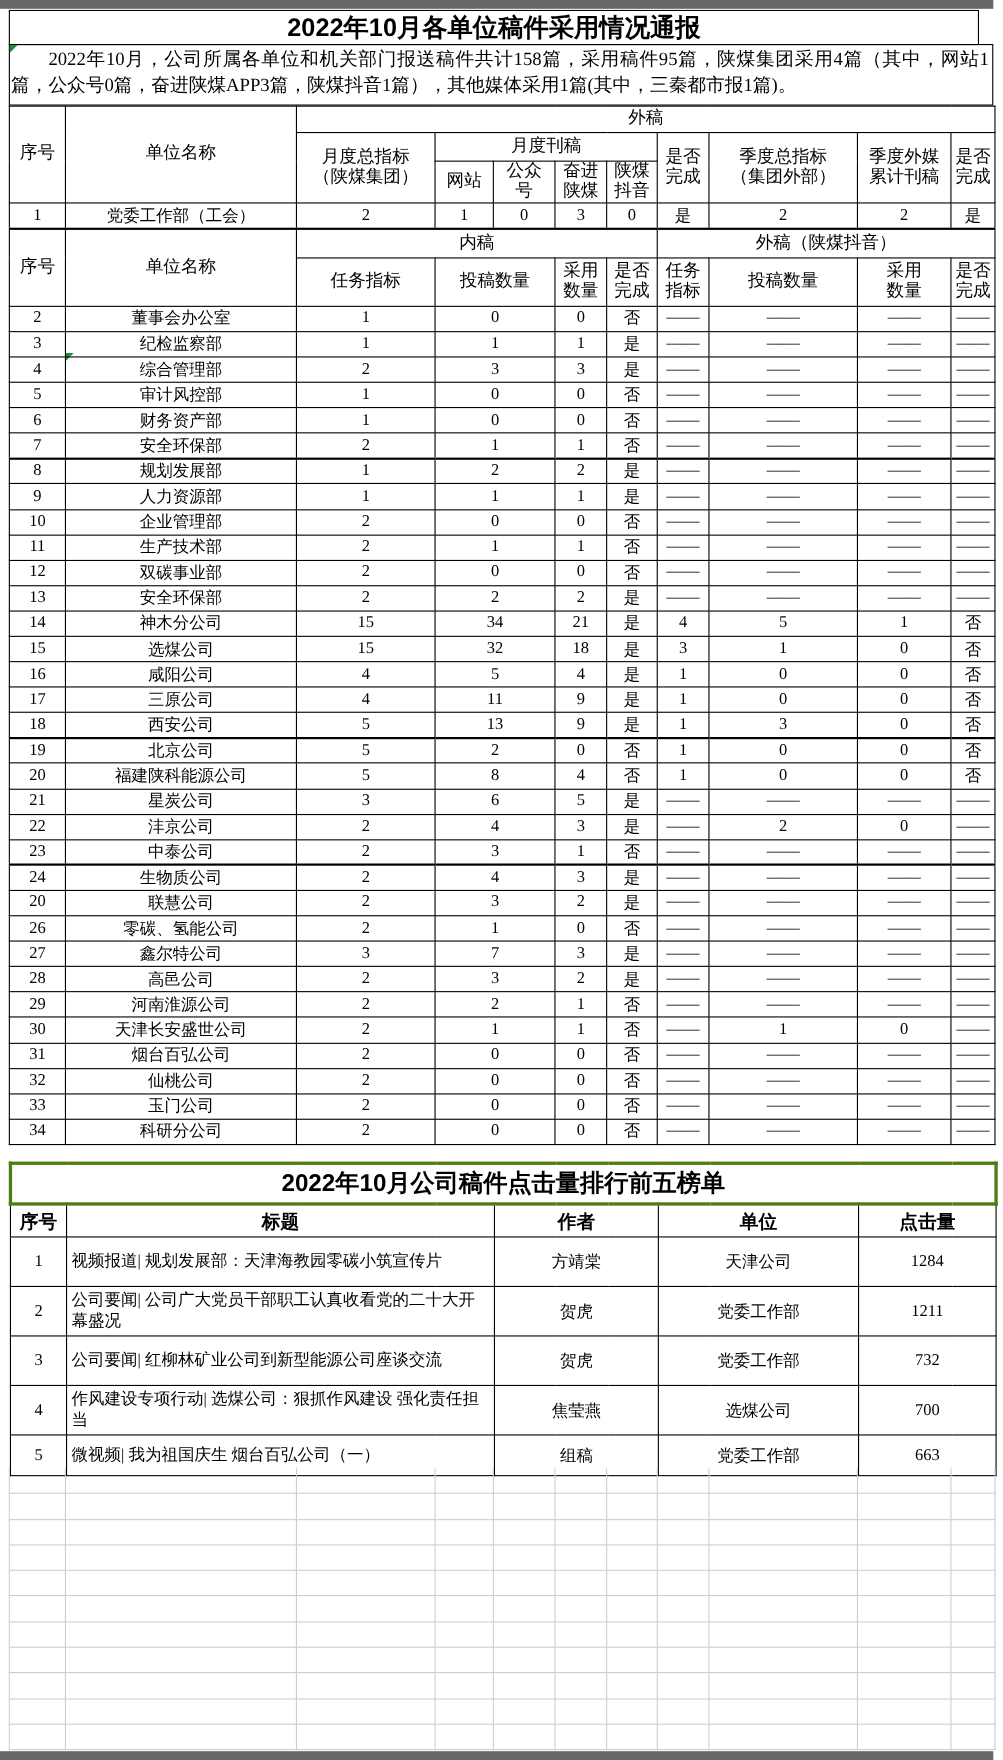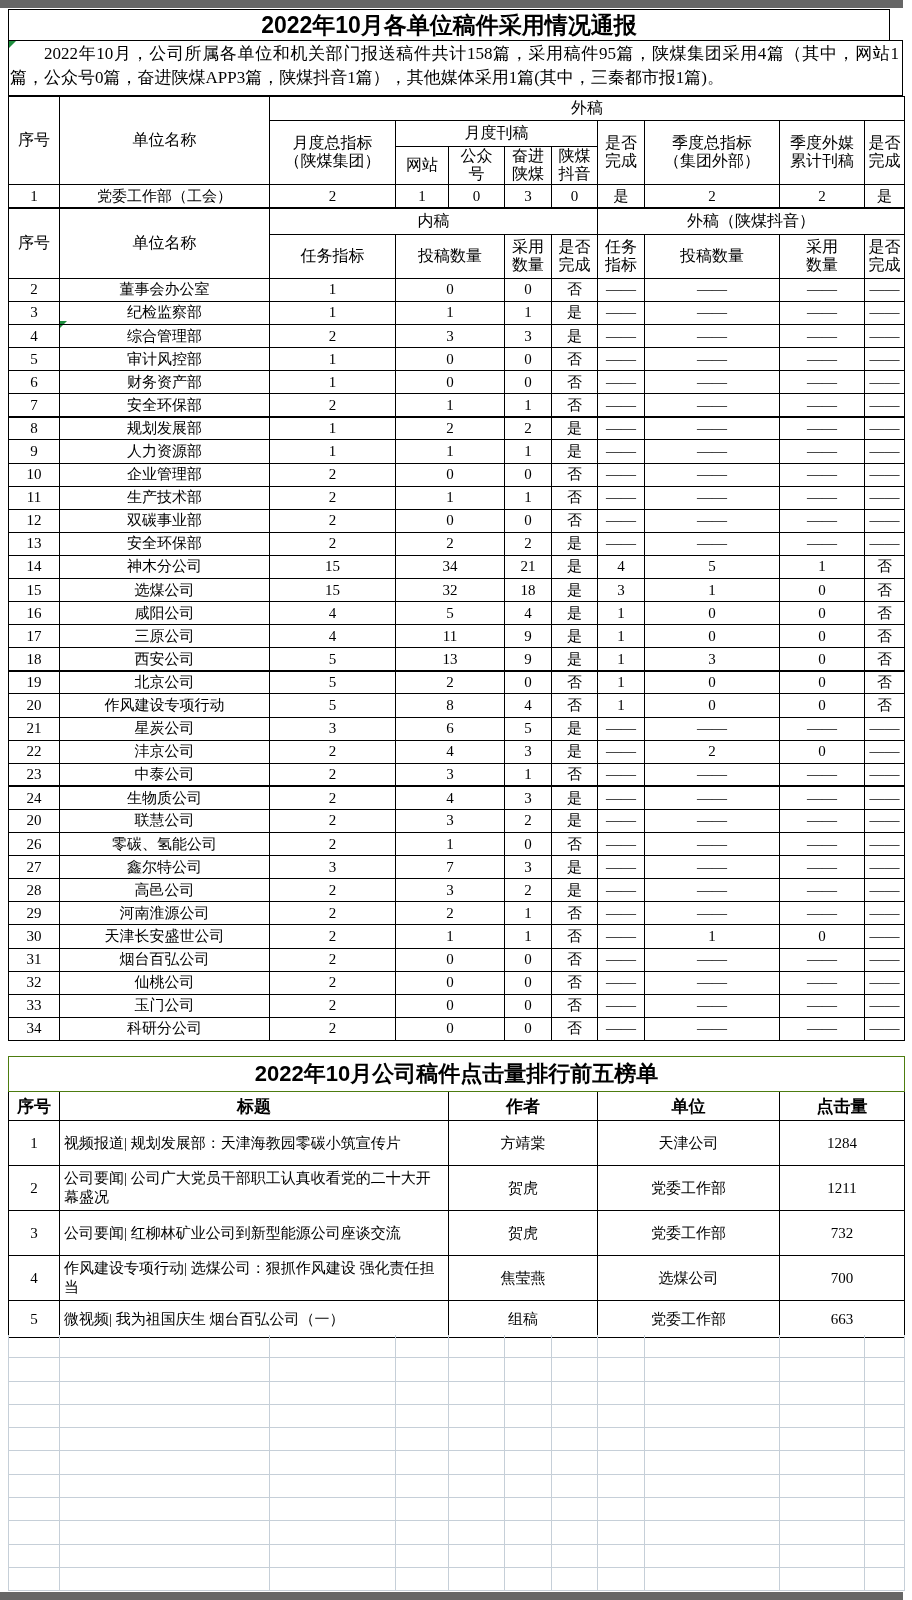--- a/index.html
+++ b/index.html
@@ -23,21 +23,21 @@
   .t1 th{font-size:16px;white-space:pre-line;line-height:1.15;}
   .t1 td{font-size:15px;}
   .rA1{height:24px;} .rA2{height:26px;margin-left:48px;} .rA3{height:34px;}
   .rd1{height:24px;} .rd1 td{font-size:15px;}
   .rB1{height:26px;} .rB2{height:44px;}
   .rB1 th{border-top-width:2px;}
   .t1 tbody tr{height:23.1px;}
   .t1 tbody tr.thick td{border-top-width:2px;}
 
   .t2{top:1056px;}
-  .t2 .t2title th{height:34px;border:1px solid #4d7c0f;
+  .t2 .t2title th{height:34px;border:3px solid #4d7c0f;
     font-family:"Liberation Sans","DejaVu Sans",sans-serif;font-weight:bold;font-size:22px;}
   .t2 .t2head th{height:28px;font-weight:bold;font-size:17px;}
   .t2 tbody tr{height:45px;}
   .t2 tbody tr:last-child{height:37px;}
   .t2 td{font-size:15px;}
   .t2 td.l{text-align:left;padding:1px 4px;line-height:19px;}
 
   .grid{top:1335px;}
   .grid td{border:1px solid #c6cfd8;height:22.3px;}
   .grid tr:first-child td{border-top:none;}
@@ -349,21 +349,21 @@
           <td colspan="2">2</td>
           <td>0</td>
           <td>否</td>
           <td>1</td>
           <td>0</td>
           <td>0</td>
           <td>否</td>
         </tr>
         <tr>
           <td>20</td>
-          <td>作风建设专项行动</td>
+          <td>福建陕科能源公司</td>
           <td>5</td>
           <td colspan="2">8</td>
           <td>4</td>
           <td>否</td>
           <td>1</td>
           <td>0</td>
           <td>0</td>
           <td>否</td>
         </tr>
         <tr>

